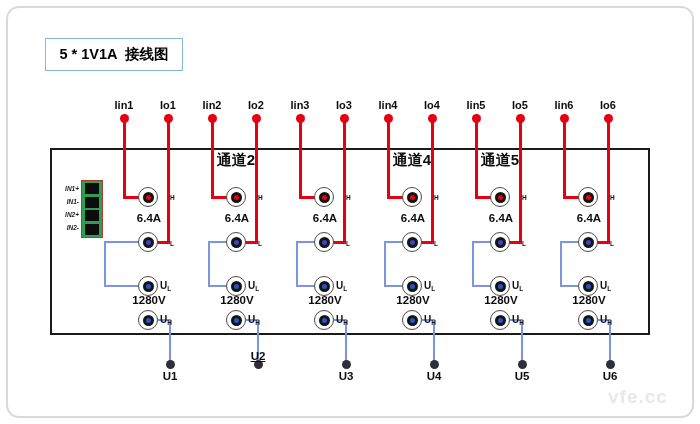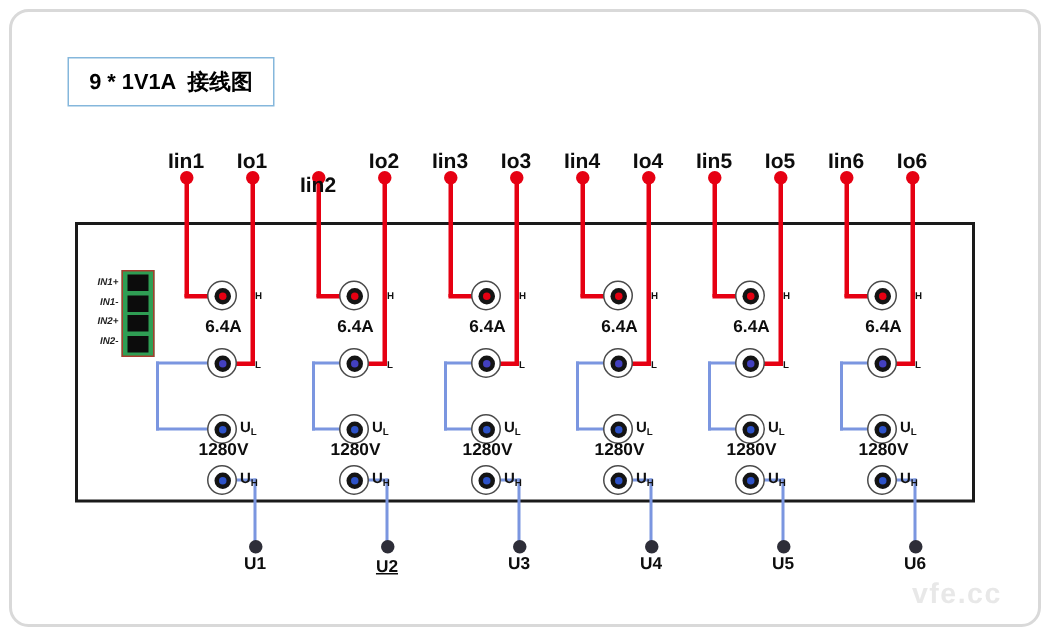--- a/index.html
+++ b/index.html
@@ -22,37 +22,37 @@
   .bw{background:#7b96e0;}
   .rdot{position:absolute;width:9px;height:9px;border-radius:50%;background:#e60012;}
   .udot{position:absolute;width:9px;height:9px;border-radius:50%;background:#2e2e38;}
   .term{position:absolute;width:20px;height:20px;box-sizing:border-box;border:1.5px solid #4a4a4a;
         border-radius:50%;background:#fff;}
   .term::before{content:"";position:absolute;left:50%;top:50%;width:11px;height:11px;
         margin:-5.5px 0 0 -5.5px;border-radius:50%;background:#141414;}
   .term::after{content:"";position:absolute;left:50%;top:50%;width:5px;height:5px;
         margin:-2.5px 0 0 -2.5px;border-radius:50%;background:var(--dot,#e60012);}
   .lbl{position:absolute;text-align:center;color:#0d0d0d;}
-  .top-label{font-size:14px;font-weight:bold;}
+  .top-label{font-size:11px;font-weight:bold;}
   .ch-header{font-size:15px;font-weight:bold;}
   .rating{font-size:11.5px;font-weight:bold;}
   .u-out{font-size:11.5px;font-weight:bold;}
   .sub{position:absolute;font-size:6.5px;font-weight:bold;color:#111;}
   .ulbl{position:absolute;font-size:10px;font-weight:bold;color:#111;}
   .ulbl .ss{font-size:6.5px;vertical-align:-2px;}
   .watermark{position:absolute;left:608px;top:386px;font-size:19px;font-weight:bold;
              color:#e8e8e8;letter-spacing:1px;}
 </style>
 </head>
 <body>
 
 <div class="canvas" id="canvas">
   <div class="card-border"></div>
 
-  <div class="title-box">9 * 1V1A  接线图</div>
+  <div class="title-box">5 * 1V1A  接线图</div>
 
   <div class="main-box"></div>
 
   <div class="connector">
     <div class="pin"></div>
     <div class="pin"></div>
     <div class="pin"></div>
     <div class="pin"></div>
   </div>
   <div class="pin-label" style="left:48px;top:185px">IN1+</div>
@@ -95,29 +95,30 @@
     <div class="seg rw" style="left: 210.5px; top: 195.5px; width: 16.5px; height: 3px;"></div>
     <div class="seg rw" style="left: 254.5px; top: 120px; width: 3px; height: 124px;"></div>
     <div class="seg rw" style="left: 245px; top: 240.5px; width: 12.5px; height: 3px;"></div>
     <div class="rdot" style="left: 207.5px; top: 113.5px;"></div>
     <div class="rdot" style="left: 251.5px; top: 113.5px;"></div>
     <div class="udot" style="left: 253.5px; top: 360px;"></div>
     <div class="term" style="left: 226px; top: 187px; --dot: #e60012;"></div>
     <div class="term" style="left: 226px; top: 232px; --dot: #4340c0;"></div>
     <div class="term" style="left: 226px; top: 276px; --dot: #2d52c8;"></div>
     <div class="term" style="left: 226px; top: 310px; --dot: #2d52c8;"></div>
-    <div class="lbl top-label" style="left: 190px; top: 99px; width: 44px; margin-top: 16px;">Iin2</div>
+    <div class="lbl top-label" style="left: 190px; top: 99px; width: 44px;">Iin2</div>
     <div class="lbl top-label" style="left: 234px; top: 99px; width: 44px;">Io2</div>
+    <div class="lbl ch-header" style="left: 192px; top: 151px; width: 88px;">通道2</div>
     <div class="lbl rating" style="left: 214px; top: 212px; width: 46px;">6.4A</div>
     <div class="lbl rating" style="left: 213px; top: 294px; width: 48px;">1280V</div>
     <div class="sub" style="left: 258px; top: 194px;">H</div>
     <div class="sub" style="left: 258px; top: 240px;">L</div>
     <div class="ulbl" style="left: 248px; top: 280px;"><span>U</span><span class="ss">L</span></div>
     <div class="ulbl" style="left: 248px; top: 314px;"><span>U</span><span class="ss">H</span></div>
-    <div class="lbl u-out" style="left: 236px; top: 372px; width: 44px; text-decoration: underline;">U2</div>
+    <div class="lbl u-out" style="left: 236px; top: 350px; width: 44px; text-decoration: underline;">U2</div>
     <div class="seg bw" style="left: 296px; top: 241px; width: 19px; height: 2px;"></div>
     <div class="seg bw" style="left: 296px; top: 241px; width: 2px; height: 46px;"></div>
     <div class="seg bw" style="left: 296px; top: 285px; width: 19px; height: 2px;"></div>
     <div class="seg bw" style="left: 333px; top: 319px; width: 14px; height: 2px;"></div>
     <div class="seg bw" style="left: 345px; top: 319px; width: 2px; height: 46px;"></div>
     <div class="seg rw" style="left: 298.5px; top: 120px; width: 3px; height: 78px;"></div>
     <div class="seg rw" style="left: 298.5px; top: 195.5px; width: 16.5px; height: 3px;"></div>
     <div class="seg rw" style="left: 342.5px; top: 120px; width: 3px; height: 124px;"></div>
     <div class="seg rw" style="left: 333px; top: 240.5px; width: 12.5px; height: 3px;"></div>
     <div class="rdot" style="left: 295.5px; top: 113.5px;"></div>
@@ -147,20 +148,21 @@
     <div class="seg rw" style="left: 421px; top: 240.5px; width: 12.5px; height: 3px;"></div>
     <div class="rdot" style="left: 383.5px; top: 113.5px;"></div>
     <div class="rdot" style="left: 427.5px; top: 113.5px;"></div>
     <div class="udot" style="left: 429.5px; top: 360px;"></div>
     <div class="term" style="left: 402px; top: 187px; --dot: #e60012;"></div>
     <div class="term" style="left: 402px; top: 232px; --dot: #4340c0;"></div>
     <div class="term" style="left: 402px; top: 276px; --dot: #2d52c8;"></div>
     <div class="term" style="left: 402px; top: 310px; --dot: #2d52c8;"></div>
     <div class="lbl top-label" style="left: 366px; top: 99px; width: 44px;">Iin4</div>
     <div class="lbl top-label" style="left: 410px; top: 99px; width: 44px;">Io4</div>
+    <div class="lbl ch-header" style="left: 368px; top: 151px; width: 88px;">通道4</div>
     <div class="lbl rating" style="left: 390px; top: 212px; width: 46px;">6.4A</div>
     <div class="lbl rating" style="left: 389px; top: 294px; width: 48px;">1280V</div>
     <div class="sub" style="left: 434px; top: 194px;">H</div>
     <div class="sub" style="left: 434px; top: 240px;">L</div>
     <div class="ulbl" style="left: 424px; top: 280px;"><span>U</span><span class="ss">L</span></div>
     <div class="ulbl" style="left: 424px; top: 314px;"><span>U</span><span class="ss">H</span></div>
     <div class="lbl u-out" style="left: 412px; top: 370px; width: 44px;">U4</div>
     <div class="seg bw" style="left: 472px; top: 241px; width: 19px; height: 2px;"></div>
     <div class="seg bw" style="left: 472px; top: 241px; width: 2px; height: 46px;"></div>
     <div class="seg bw" style="left: 472px; top: 285px; width: 19px; height: 2px;"></div>
@@ -172,20 +174,21 @@
     <div class="seg rw" style="left: 509px; top: 240.5px; width: 12.5px; height: 3px;"></div>
     <div class="rdot" style="left: 471.5px; top: 113.5px;"></div>
     <div class="rdot" style="left: 515.5px; top: 113.5px;"></div>
     <div class="udot" style="left: 517.5px; top: 360px;"></div>
     <div class="term" style="left: 490px; top: 187px; --dot: #e60012;"></div>
     <div class="term" style="left: 490px; top: 232px; --dot: #4340c0;"></div>
     <div class="term" style="left: 490px; top: 276px; --dot: #2d52c8;"></div>
     <div class="term" style="left: 490px; top: 310px; --dot: #2d52c8;"></div>
     <div class="lbl top-label" style="left: 454px; top: 99px; width: 44px;">Iin5</div>
     <div class="lbl top-label" style="left: 498px; top: 99px; width: 44px;">Io5</div>
+    <div class="lbl ch-header" style="left: 456px; top: 151px; width: 88px;">通道5</div>
     <div class="lbl rating" style="left: 478px; top: 212px; width: 46px;">6.4A</div>
     <div class="lbl rating" style="left: 477px; top: 294px; width: 48px;">1280V</div>
     <div class="sub" style="left: 522px; top: 194px;">H</div>
     <div class="sub" style="left: 522px; top: 240px;">L</div>
     <div class="ulbl" style="left: 512px; top: 280px;"><span>U</span><span class="ss">L</span></div>
     <div class="ulbl" style="left: 512px; top: 314px;"><span>U</span><span class="ss">H</span></div>
     <div class="lbl u-out" style="left: 500px; top: 370px; width: 44px;">U5</div>
     <div class="seg bw" style="left: 560px; top: 241px; width: 19px; height: 2px;"></div>
     <div class="seg bw" style="left: 560px; top: 241px; width: 2px; height: 46px;"></div>
     <div class="seg bw" style="left: 560px; top: 285px; width: 19px; height: 2px;"></div>

